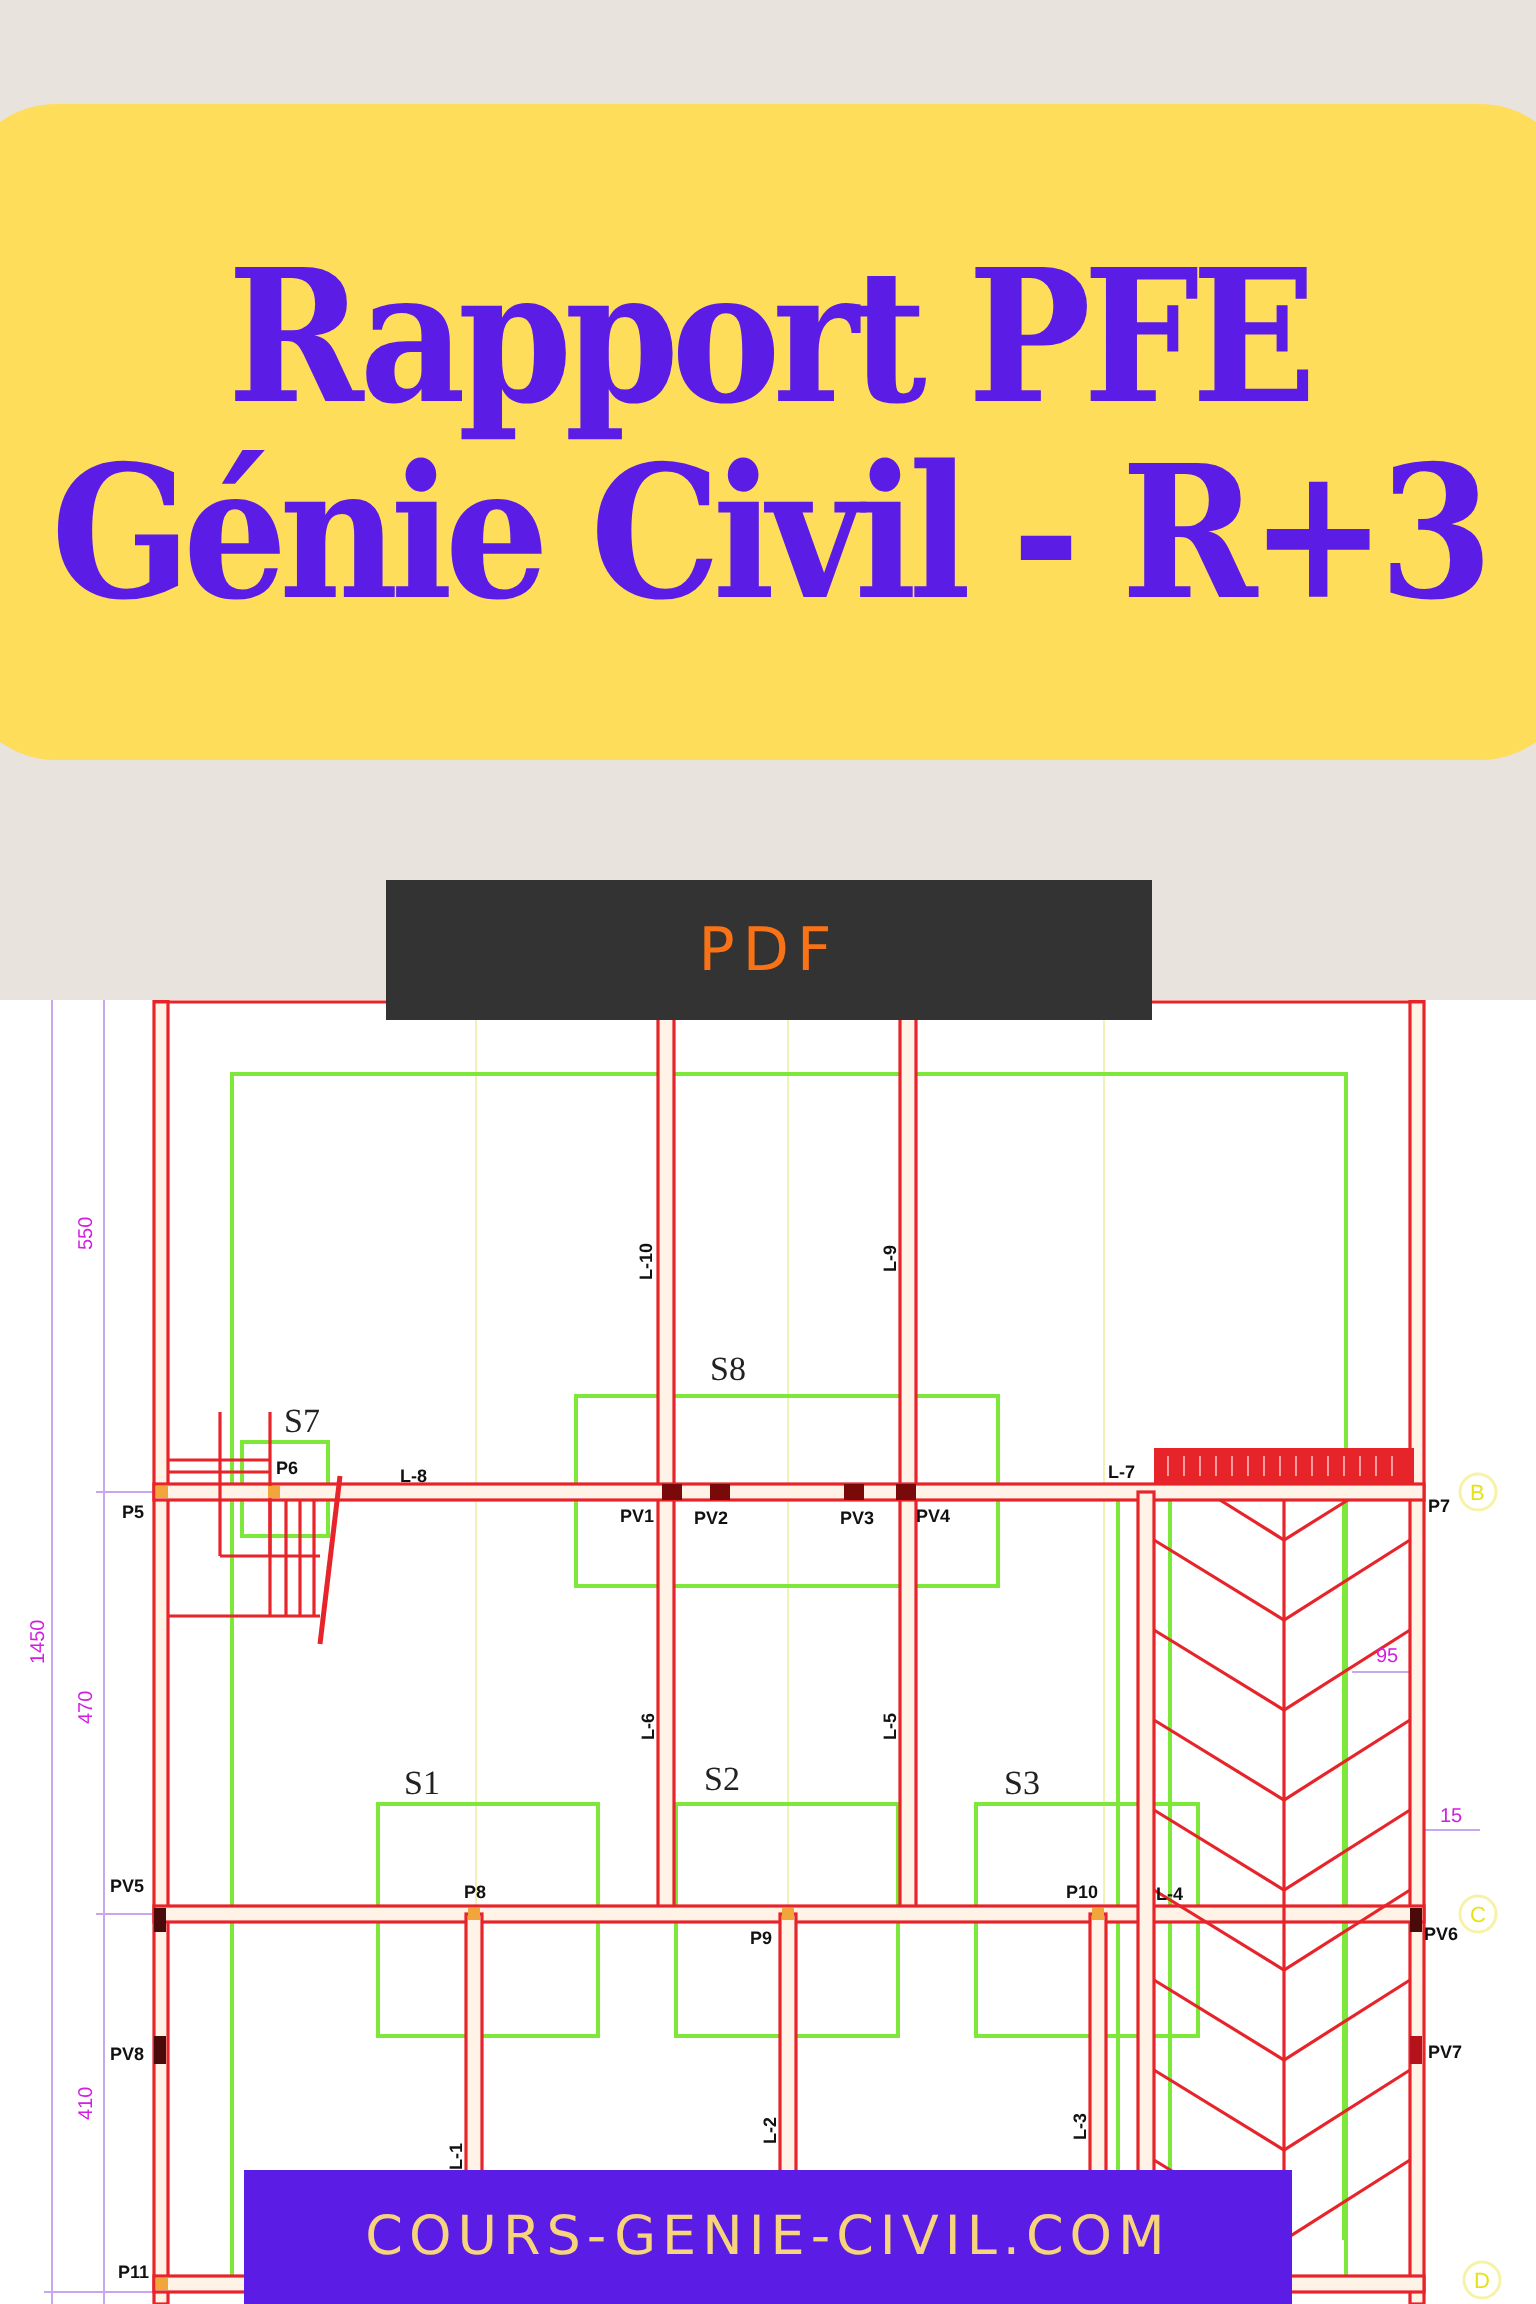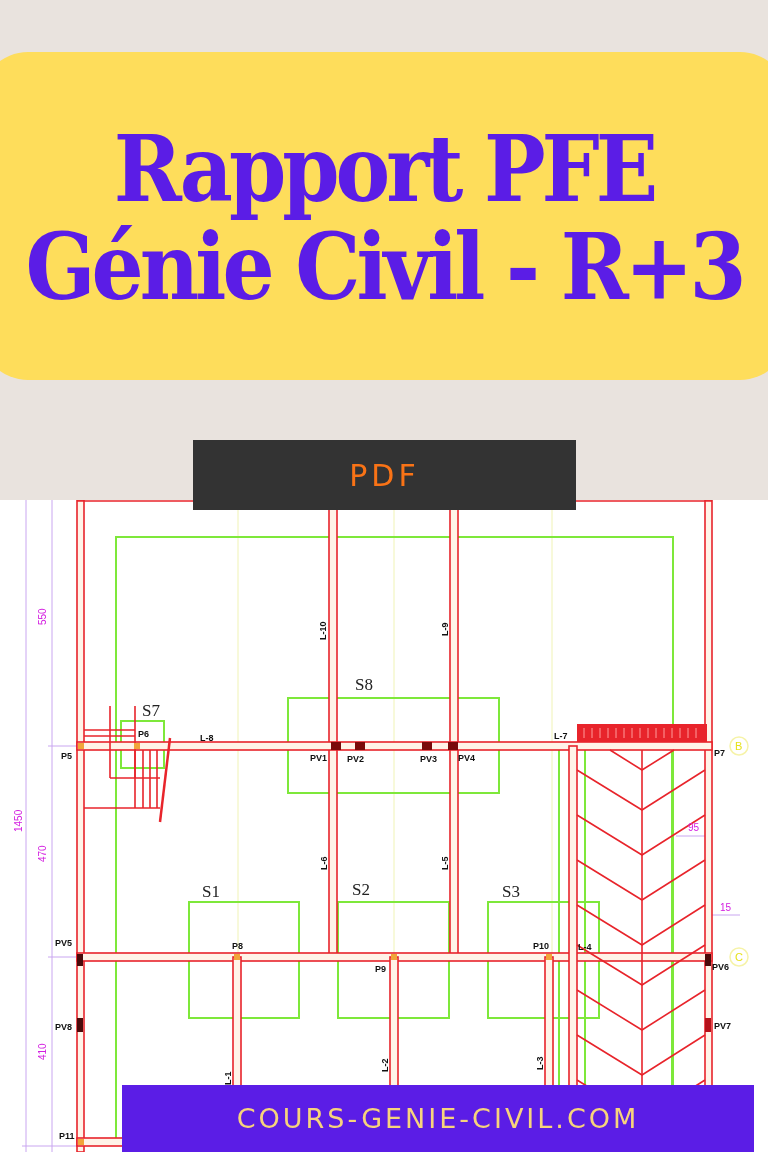--- a/index.html
+++ b/index.html
@@ -34,21 +34,21 @@
       position: absolute; left: 0; top: 500px; width: 768px; height: 652px;
       background: #ffffff; overflow: hidden;
     }
     .plan svg { position: absolute; left: 0; top: 0; }
     .plan text { font-family: "Liberation Sans", sans-serif; }
     .lbl { font-size: 9px; font-weight: bold; fill: #111; }
     .slab { font-family: "Liberation Serif", serif !important; font-size: 17px; fill: #222; }
     .dim { font-size: 10px; fill: #d31ee0; }
     .grid-letter { font-size: 11px; fill: #e6e21a; }
     .site-banner {
-      position: absolute; left: 122px; top: 1085px; width: 632px; height: 67px;
+      position: absolute; left: 122px; top: 1085px; width: 524px; height: 67px;
       background: #5b1de6; color: #f7d37c;
       display: flex; align-items: center; justify-content: center;
       font-family: "DejaVu Sans", sans-serif; font-size: 27px; letter-spacing: 3px;
       z-index: 3;
     }
   </style>
 </head>
 <body>
 
 <div class="title-banner">

